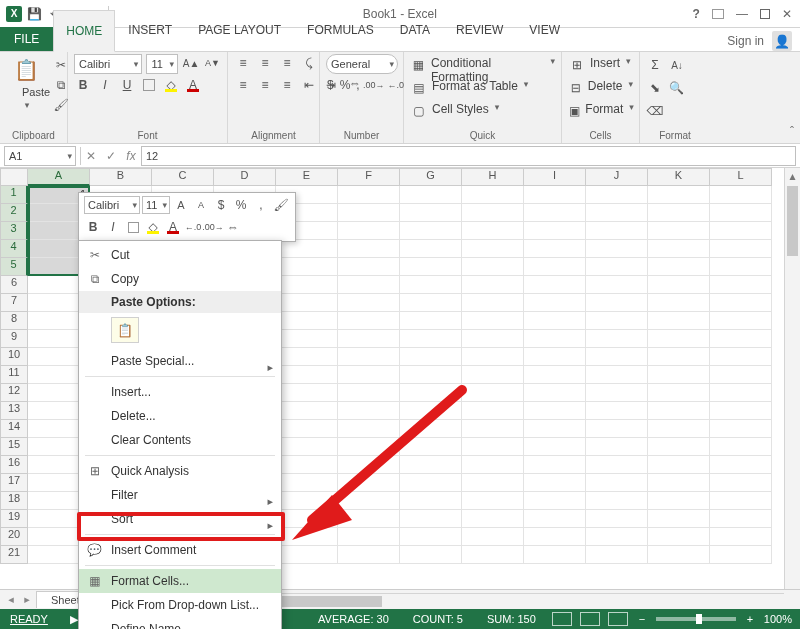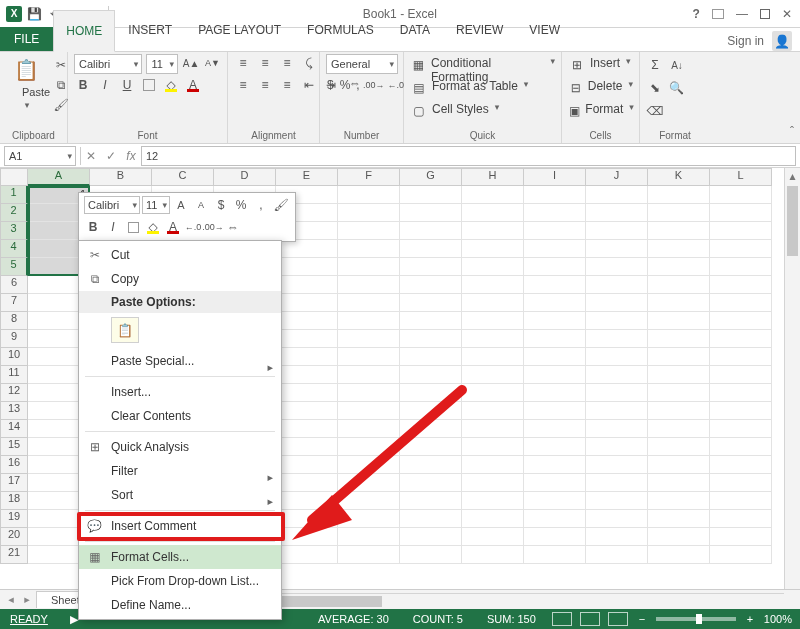--- a/index.html
+++ b/index.html
@@ -266,21 +266,21 @@
         <span class="mini">↵</span>
         <span class="mini">⇔</span>
       </div>
     </div>
     <div class="group-label">Alignment</div>
   </div>
 
   <div class="ribbon-group" style="width:84px;">
     <div class="group-body">
       <div class="vstack" style="width:100%;">
-        <div class="combo" style="width:72px;">General</div>
+        <div class="combo" style="width:72px;border-radius:10px;">General</div>
         <div class="hrow">
           <span class="mini">$</span>
           <span class="mini">%</span>
           <span class="mini">,</span>
           <span class="mini" style="font-size:9px;">.00→</span>
           <span class="mini" style="font-size:9px;">←.0</span>
         </div>
       </div>
     </div>
     <div class="group-label">Number</div>
@@ -778,20 +778,24 @@
       <span>Paste Special...</span>
       <span class="sub"></span>
     </div>
   <div class="cm-sep"></div>
   <div class="cm-item">
       <span class="cm-icon"></span>
       <span>Insert...</span>
     </div>
   <div class="cm-item">
       <span class="cm-icon"></span>
+      <span>Delete...</span>
+    </div>
+  <div class="cm-item">
+      <span class="cm-icon"></span>
       <span>Clear Contents</span>
     </div>
   <div class="cm-sep"></div>
   <div class="cm-item">
       <span class="cm-icon">⊞</span>
       <span>Quick Analysis</span>
     </div>
   <div class="cm-item">
       <span class="cm-icon"></span>
       <span>Filter</span>

